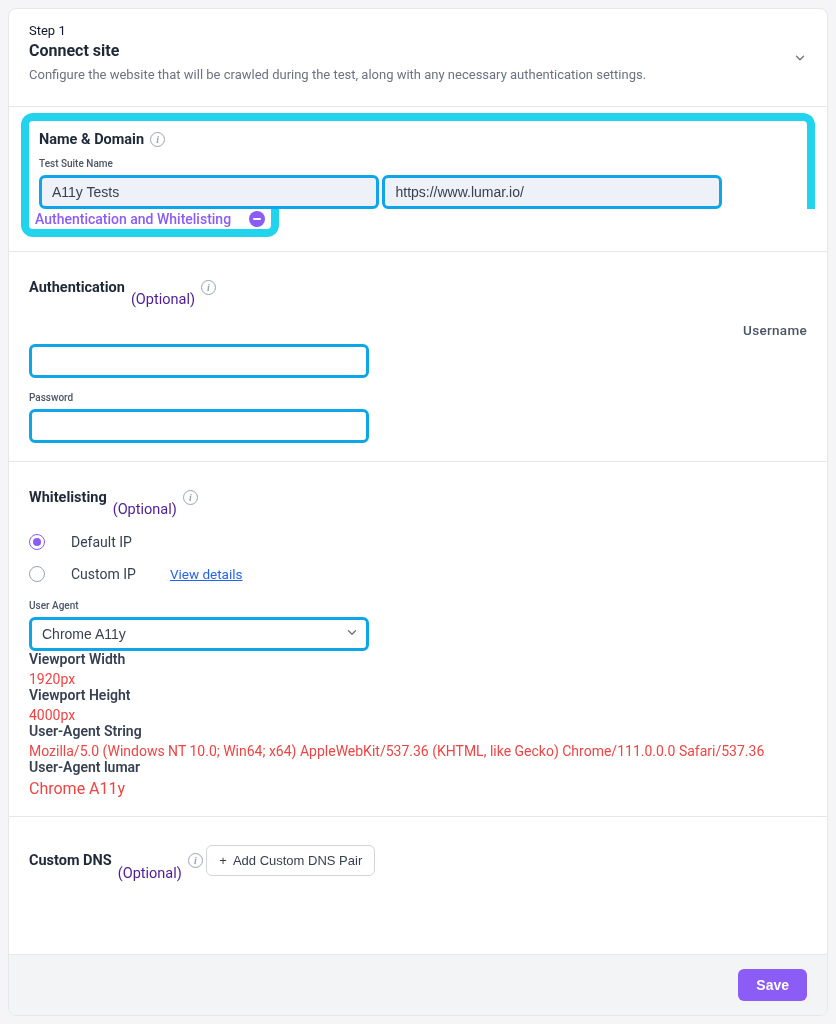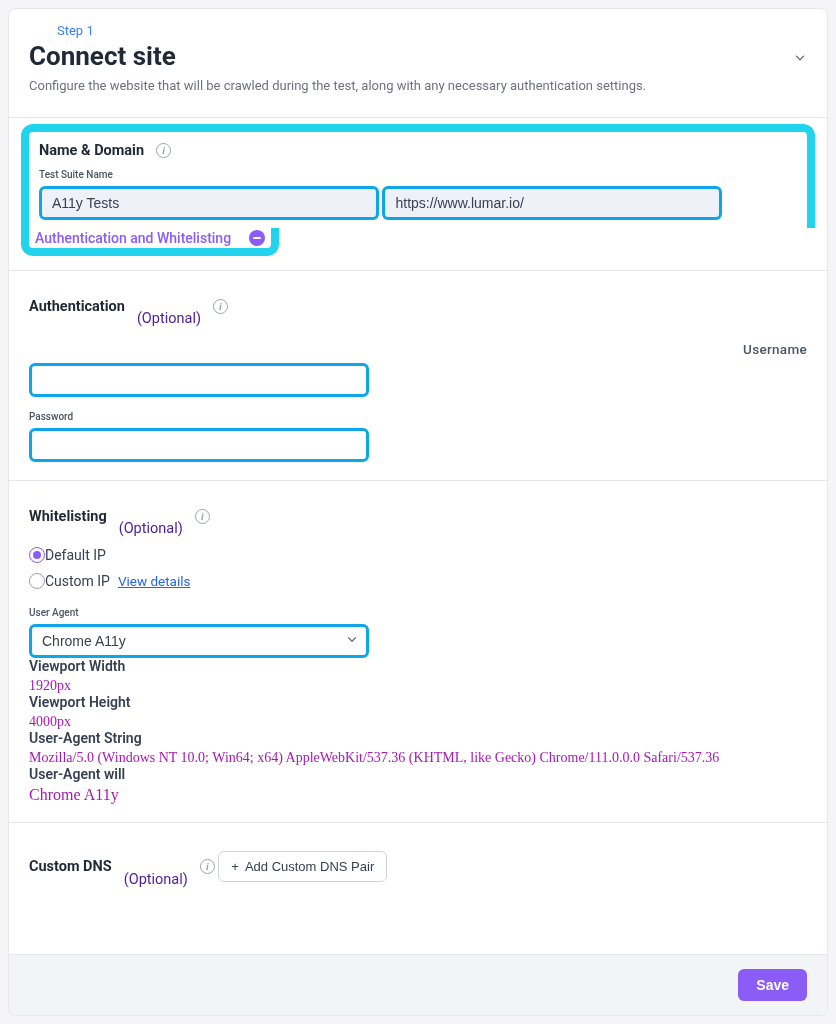--- a/index.html
+++ b/index.html
@@ -21,31 +21,31 @@
     display: flex;
     flex-direction: column;
     overflow: hidden;
     position: relative;
   }
   
   .card-header {
     padding: 14px 20px 22px 20px;
     position: relative;
   }
-  .step-label { font-size: 13px; color: #3b82f6; margin-left: 28px; }
-  .card-title { font-size: 26px; font-weight: 700; color: #1f2937; margin-top: 3px; }
+  .step-label { font-size: 13px; color: #0f172a; }
+  .card-title { font-size: 16px; font-weight: 700; color: #1f2937; margin-top: 3px; }
   .card-subtitle { font-size: 13px; color: #6b7280; margin-top: 6px; line-height: 1.4; }
   .chevron-toggle {
     position: absolute; right: 20px; top: 42px; cursor: pointer;
     color: #6b7280;
   }
 
   
   .section { border-top: 1px solid #e5e7eb; padding: 14px 20px 18px 20px; }
-  .section-title { font-weight: 700; color: #1f2937; font-size: 14.5px; display: inline-flex; align-items: center; gap: 12px;}
+  .section-title { font-weight: 700; color: #1f2937; font-size: 14.5px; display: inline-flex; align-items: center; gap: 6px;}
   .section-title .optional { font-weight: 400; color: #4c1d95; margin-top: 25px; }
   .info-circle {
     display: inline-flex; align-items: center; justify-content: center;
     width: 15px; height: 15px; border: 1.3px solid #9ca3af; border-radius: 50%;
     color: #9ca3af; font-size: 10px; font-style: italic; font-family: Georgia, serif;
   }
 
   
   .highlight-wrapper {
     margin: 0 12px; padding: 10px 10px 0 10px;
@@ -75,31 +75,31 @@
   .select-wrap { position: relative; display: inline-block; }
   .select-wrap .text-input { padding-right: 30px; }
   .select-wrap .chev {
     position: absolute; right: 10px; top: 50%; transform: translateY(-50%); pointer-events:none; color:#6b7280;
   }
 
   
   .username-clipped { color: #4b5563; font-size: 13.5px; margin-top: 14px; font-weight:500; letter-spacing:0.3px;text-align:right;}
 
   
-  .radio-row { display:flex; align-items:center; gap:0; margin-top:10px; }
+  .radio-row { display:flex; align-items:center; gap:26px; margin-top:16px; }
   .radio {
     width:16px; height:16px; border-radius:50%; border:1.5px solid #9ca3af; background:#fff;
     display:inline-flex; align-items:center; justify-content:center;
   }
   .radio.selected { border-color:#8b5cf6; }
   .radio.selected::after { content:""; width:8px; height:8px; border-radius:50%; background:#8b5cf6; }
   .link-underline { color:#2563eb; text-decoration: underline; font-size:13.5px; cursor:pointer;}
 
   .kv-label { font-size:14px; font-weight:600; color:#374151; }
-  .kv-value { font-size:14px; color:#a21caf; margin-top:4px;font-family:Liberation Serif, serif; }
+  .kv-value { font-size:14px; color:#ef4444; margin-top:4px; }
   .kv-value.big { font-size:16px; }
 
   
   .dns-btn {
     margin-top: 14px; padding: 7px 12px; border:1px solid #d1d5db; border-radius:6px;
     background:#fff; font-size:13px; color:#374151; display:inline-flex; align-items:center; gap:6px;
     cursor:pointer;
   }
 
   
@@ -131,21 +131,21 @@
   </div>
 
   <div class="section" style="padding-top:6px; padding-left:0; padding-right:0; padding-bottom:10px;">
     <div class="highlight-wrapper">
       <div class="section-title">
         <span>Name &amp; Domain</span>
         <span class="info-circle">i</span>
       </div>
       <div class="field-label first-label">Test Suite Name</div>
       <input class="text-input readonly-blue" value="A11y Tests" style="">
-      <input class="text-input readonly-blue" style="margin-bottom: 8px;" value="https://www.lumar.io/">
+      <input class="text-input readonly-blue" style="margin-bottom: 0;" value="https://www.lumar.io/">
     </div>
     <div class="highlight-link-wrapper">
       <span class="auth-link">Authentication and Whitelisting</span>
       <span class="minus-circle"></span>
     </div>
   </div>
 
   <div class="section">
     <div class="section-title">
       <span>Authentication</span>
@@ -187,21 +187,21 @@
 
     <div class="kv-label">Viewport Width</div>
     <div class="kv-value">1920px</div>
 
     <div class="kv-label">Viewport Height</div>
     <div class="kv-value">4000px</div>
 
     <div class="kv-label">User-Agent String</div>
     <div class="kv-value">Mozilla/5.0 (Windows NT 10.0; Win64; x64) AppleWebKit/537.36 (KHTML, like Gecko) Chrome/111.0.0.0 Safari/537.36</div>
 
-    <div class="kv-label">User-Agent will</div>
+    <div class="kv-label">User-Agent lumar</div>
     <div class="kv-value big">Chrome A11y</div>
   </div>
 
   <div class="section">
     <div class="section-title">
       <span>Custom DNS</span>
       <span class="optional">(Optional)</span>
       <span class="info-circle">i</span>
     </div>
     <button class="dns-btn">

